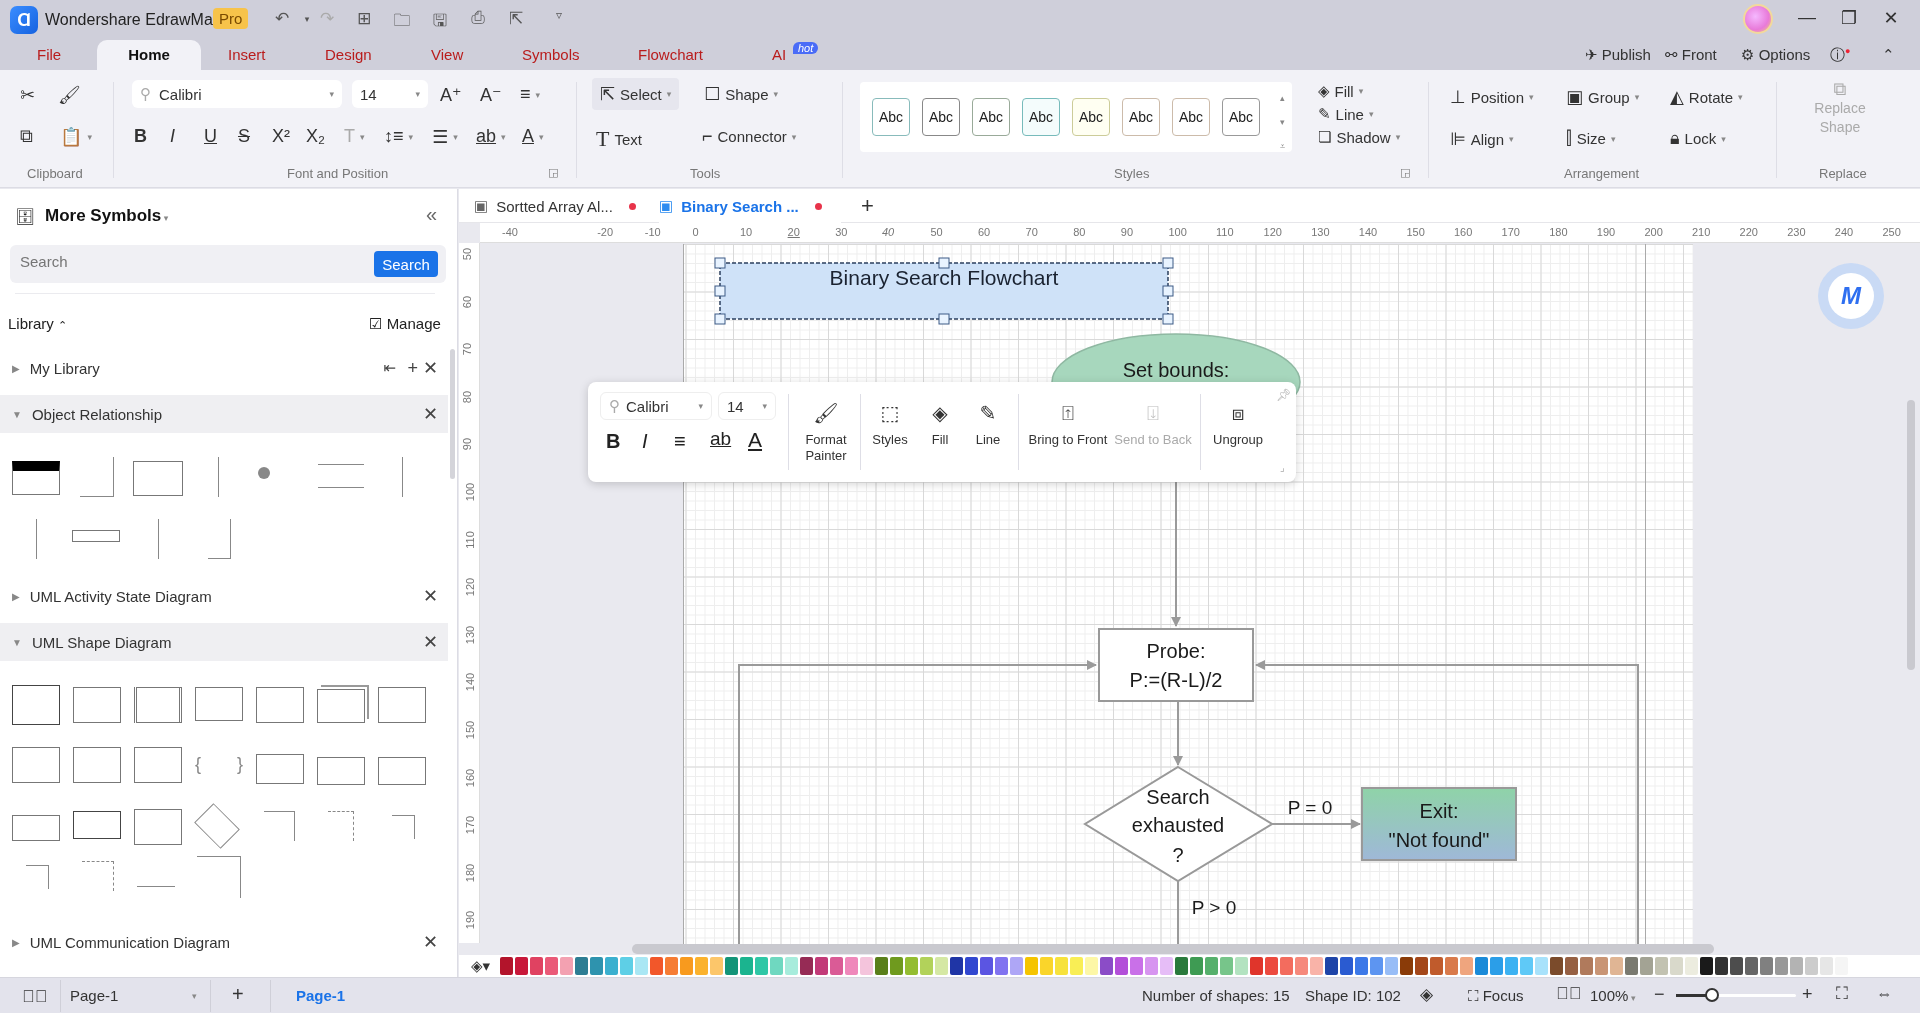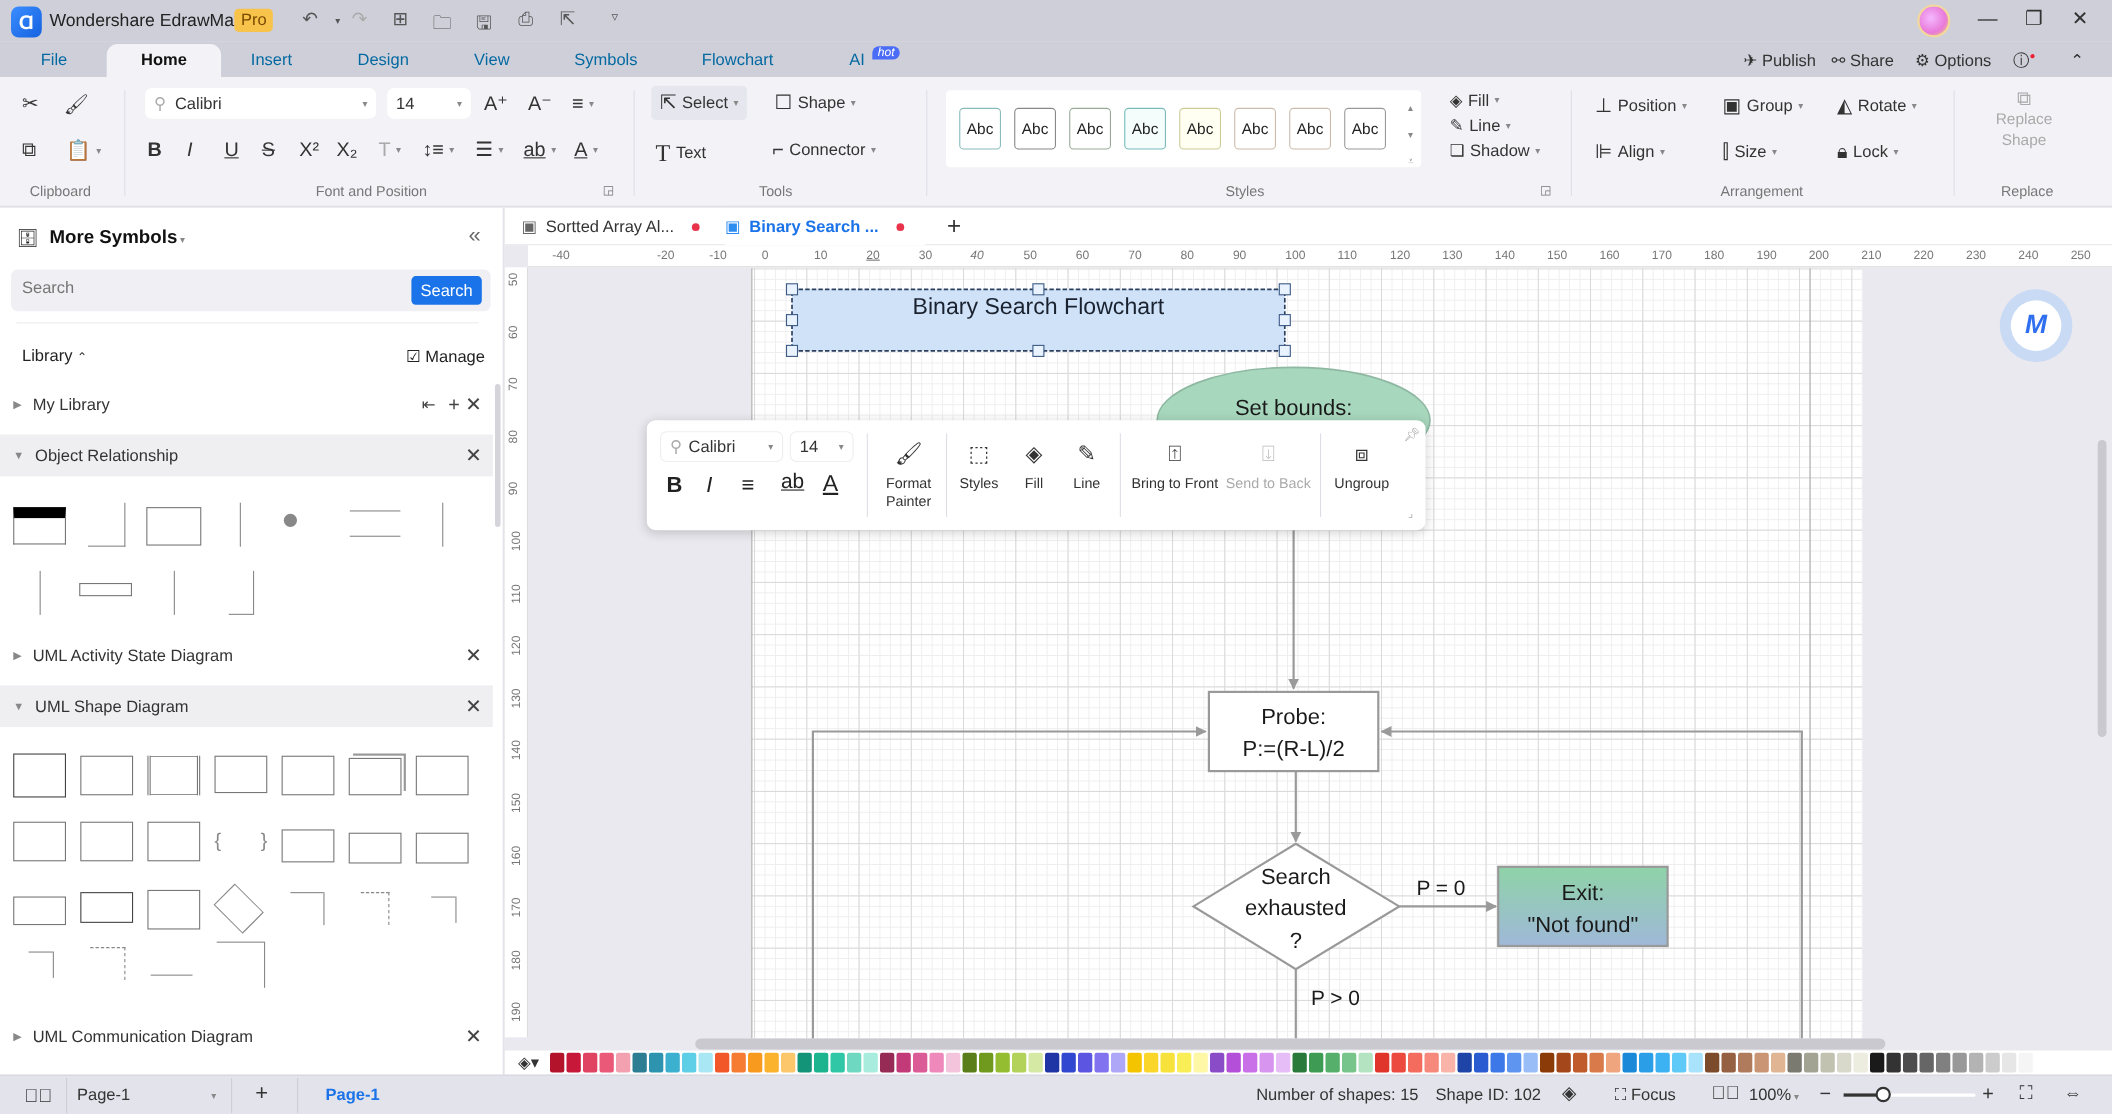--- a/index.html
+++ b/index.html
@@ -6,21 +6,21 @@
 html,body{width:1920px;height:1013px;overflow:hidden;font-family:"Liberation Sans","DejaVu Sans",sans-serif;font-size:14px;color:#222;background:#e9e9ef}
 .abs{position:absolute}
 #titlebar{position:absolute;left:0;top:0;width:1920px;height:38px;background:#cfcfda}
 #tabsbar{position:absolute;left:0;top:38px;width:1920px;height:32px;background:#cfcfda}
 .app-logo{position:absolute;left:10px;top:6px;width:28px;height:28px;border-radius:7px;background:linear-gradient(135deg,#3a8dff,#1562e0);color:#fff;font-weight:bold;font-size:18px;display:flex;align-items:center;justify-content:center}
 .app-title{position:absolute;left:45px;top:11px;font-size:16px;color:#222}
 .pro-badge{position:absolute;left:213px;top:8px;background:#f7c34a;color:#7a4a00;font-size:15px;padding:2px 6px;border-radius:4px}
 .qa{position:absolute;top:8px;font-size:17px;color:#555;width:24px;text-align:center}
 .win-btn{position:absolute;top:7px;font-size:18px;color:#333;width:30px;text-align:center}
 .avatar{position:absolute;left:1743px;top:4px;width:30px;height:30px;border-radius:50%;background:radial-gradient(circle at 40% 40%,#f5b8ff,#e87ad9 60%,#f5d36a);border:2px solid #f2d99b}
-.menu-tab{position:absolute;top:8px;font-size:15px;color:#0369a1;height:24px}
+.menu-tab{position:absolute;top:8px;font-size:15px;color:#b91c1c;height:24px}
 .menu-tab.active{background:#f2f2f7;border-radius:10px 10px 0 0;top:2px;height:30px;padding-top:6px;font-weight:bold;color:#111}
 .hot{position:absolute;left:793px;top:42px;background:#4a6cf7;color:#fff;font-size:11px;padding:0 5px;border-radius:6px 6px 6px 0;font-style:italic}
 .top-right-item{position:absolute;top:46px;font-size:15px;color:#333}
 #ribbon{position:absolute;left:0;top:70px;width:1920px;height:118px;background:#f2f2f7;border-bottom:1px solid #dcdce4}
 .grp-label{position:absolute;top:96px;font-size:13px;color:#777}
 .sep{position:absolute;top:12px;width:1px;height:96px;background:#dedee6}
 .rbtn{position:absolute;font-size:15px;color:#333;white-space:nowrap;display:flex;align-items:center;gap:5px}
 .rbtn .ico{font-size:18px;color:#333}
 .caret{font-size:9px;color:#888}
 .fbox{position:absolute;background:#fff;border-radius:6px;height:28px;display:flex;align-items:center;padding:0 8px;font-size:15px;color:#333}
@@ -88,21 +88,21 @@
   <div class="menu-tab active" style="left:97px;width:104px;text-align:center">Home</div>
   <div class="menu-tab" style="left:228px">Insert</div>
   <div class="menu-tab" style="left:325px">Design</div>
   <div class="menu-tab" style="left:431px">View</div>
   <div class="menu-tab" style="left:522px">Symbols</div>
   <div class="menu-tab" style="left:638px">Flowchart</div>
   <div class="menu-tab" style="left:772px">AI</div>
 </div>
 <div class="hot">hot</div>
 <div class="top-right-item" style="left:1585px"><span>✈ </span><span>Publish</span></div>
-<div class="top-right-item" style="left:1665px"><span>⚯ </span><span>Share</span></div>
+<div class="top-right-item" style="left:1665px"><span>⚯ </span><span>Front</span></div>
 <div class="top-right-item" style="left:1741px"><span>⚙ </span><span>Options</span></div>
 <div class="top-right-item" style="left:1830px">ⓘ<span style="color:#e23;font-size:9px;vertical-align:top">●</span></div>
 <div class="top-right-item" style="left:1882px">⌃</div>
 
 <div id="ribbon">
 
   <div class="rbtn" style="left:20px;top:14px">
       <span class="ico">✂</span>
     </div>
   <div class="rbtn" style="left:58px;top:14px">
@@ -273,21 +273,21 @@
 
 <div id="sidebar">
   <div class="abs" style="left:15px;top:18px;font-size:16px">🗄︎</div>
   <div class="abs" style="left:45px;top:17px;font-size:17px;font-weight:bold;color:#111"><span>More Symbols</span><span class="caret"> ▾</span></div>
   <div class="abs" style="left:426px;top:14px;font-size:20px;color:#666">«</div>
   <div class="abs" style="left:10px;top:56px;width:436px;height:38px;background:#f0f0f4;border-radius:6px">
     <input type="text" style="position: absolute; left: 10px; top: 8px; width: 350px; border: none; background: transparent; font-size: 15px; outline: none; font-family: &quot;Liberation Sans&quot;, sans-serif;" placeholder="Search">
     <div class="abs" style="left:364px;top:6px;width:64px;height:26px;background:#1a73e8;color:#fff;border-radius:4px;font-size:15px;display:flex;align-items:center;justify-content:center">Search</div>
   </div>
   <div class="abs" style="left:15px;top:104px;width:420px;height:1px;background:#ebebef"></div>
-  <div class="abs" style="left:20px;top:126px;font-size:15px"><span>Library</span> <span style="font-size:11px">⌃</span></div>
+  <div class="abs" style="left:8px;top:126px;font-size:15px"><span>Library</span> <span style="font-size:11px">⌃</span></div>
   <div class="abs" style="left:369px;top:126px;font-size:15px"><span>☑ </span><span>Manage</span></div>
 
   <div class="sb-row" style="top:160px">
     <span class="sb-tri">▶</span>
       <span>My Library</span>
     <span class="abs" style="right:52px;font-size:15px;color:#444">⇤</span>
     <span class="abs" style="right:30px;font-size:18px;color:#444">+</span>
     <span class="sb-x">✕</span>
   </div>
   <div class="sb-row open" style="top:206px">

